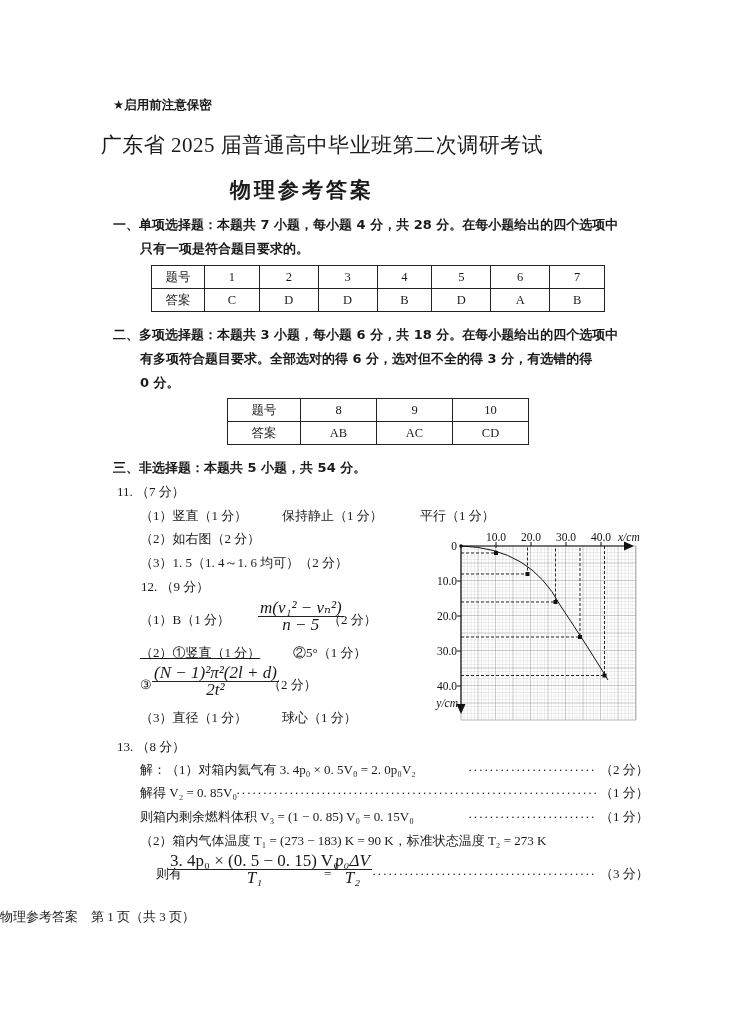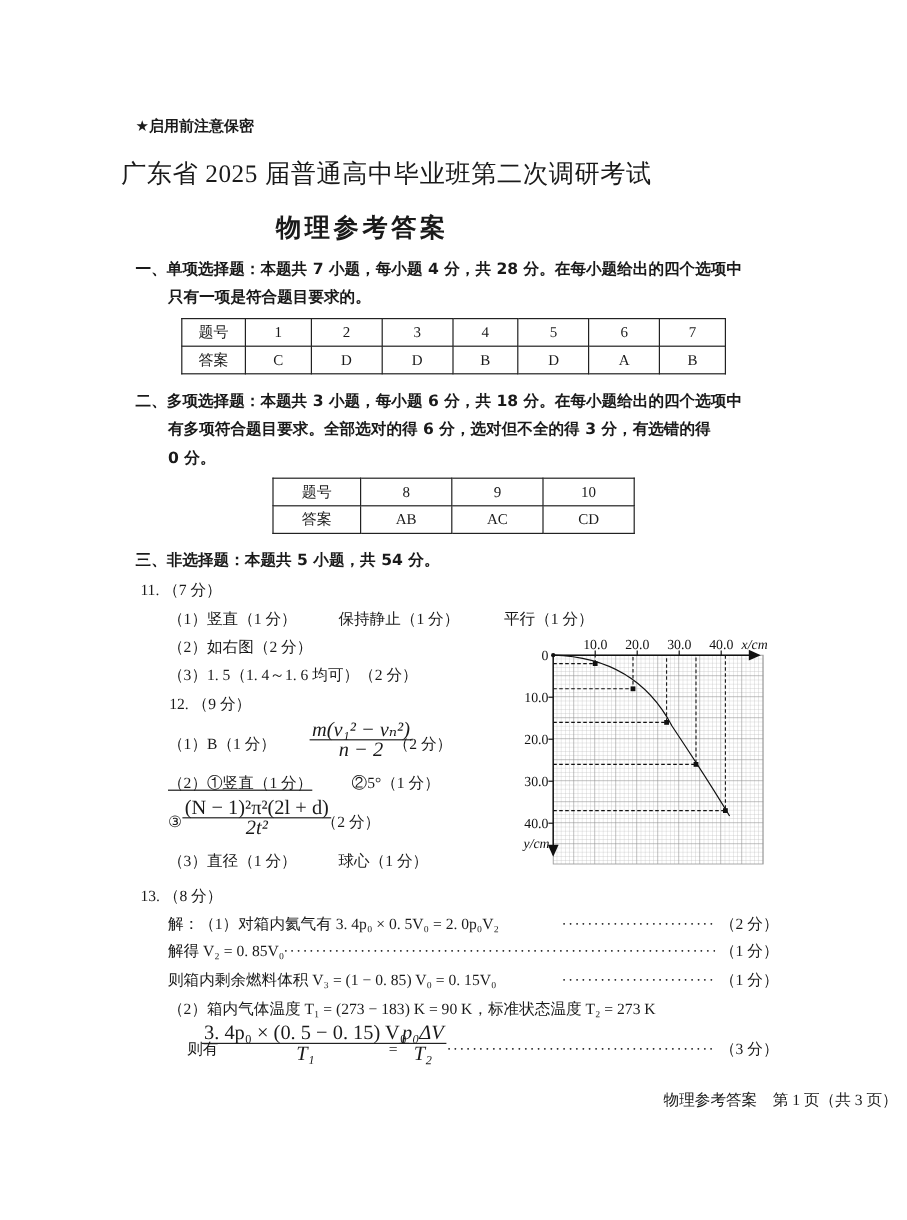--- a/index.html
+++ b/index.html
@@ -12,21 +12,21 @@
   .title { left:0; width:644px; text-align:center; top:131px; font-size:21px; letter-spacing:0.5px; }
   .subtitle { left:0; width:604px; text-align:center; top:176px; font-size:21px; font-weight:bold; letter-spacing:3px; }
   .sec { font-size:13px; font-weight:bold; line-height:23px; }
   .line { font-size:13px; line-height:23px; }
   table.ans { position:absolute; border-collapse:collapse; font-size:12.5px; }
   table.ans td { border:1.5px solid #222; text-align:center; height:22px; padding:0; }
   .frac { display:inline-block; vertical-align:middle; text-align:center; font-size:17px; }
   .frac .num { display:block; border-bottom:1px solid #222; padding:0 2px; line-height:16px; }
   .frac .den { display:block; line-height:16px; }
   .dots { display:inline-block; overflow:hidden; vertical-align:baseline; letter-spacing:1px; }
-  .footer { left:0; width:748px; text-align:right; top:908px; font-size:13px; }
+  .footer { left:0; width:748px; text-align:left; top:908px; font-size:13px; }
 </style>
 </head>
 <body>
 
 <div class="abs conf sans">★启用前注意保密</div>
 <div class="abs title serif">广东省 2025 届普通高中毕业班第二次调研考试</div>
 <div class="abs subtitle sans">物理参考答案</div>
 
 <div class="abs sec sans" style="left:113px;top:213px;">一、单项选择题：本题共 7 小题，每小题 4 分，共 28 分。在每小题给出的四个选项中</div>
 <div class="abs sec sans" style="left:140px;top:237px;">只有一项是符合题目要求的。</div>
@@ -84,30 +84,30 @@
 <div class="abs line" style="left:282px;top:504px;">保持静止（1 分）</div>
 <div class="abs line" style="left:420px;top:504px;">平行（1 分）</div>
 <div class="abs line" style="left:140px;top:527px;">（2）如右图（2 分）</div>
 <div class="abs line" style="left:140px;top:551px;">（3）1. 5（1. 4～1. 6 均可）（2 分）</div>
 
 <div class="abs line" style="left:117px;top:575px;margin-left:24px;">12. （9 分）</div>
 <div class="abs line" style="left:140px;top:608px;">（1）B（1 分）</div>
 <div class="abs" style="left:258px;top:600px;">
   <span class="frac">
     <span class="num" style="font-style:italic">m(v₁² − vₙ²)</span>
-    <span class="den" style="font-style:italic">n − 2</span>
+    <span class="den" style="font-style:italic">n − 5</span>
   </span>
 </div>
 <div class="abs line" style="left:328px;top:608px;">（2 分）</div>
 <div class="abs line" style="left:140px;top:641px;text-decoration:underline;">（2）①竖直（1 分）</div>
 <div class="abs line" style="left:293px;top:641px;">②5°（1 分）</div>
 <div class="abs line" style="left:140px;top:673px;">③</div>
 <div class="abs" style="left:152px;top:665px;">
   <span class="frac">
-    <span class="num" style="">(N − 1)²π²(2l + d)</span>
+    <span class="num" style="font-style:italic">(N − 1)²π²(2l + d)</span>
     <span class="den" style="font-style:italic">2t²</span>
   </span>
 </div>
 <div class="abs line" style="left:268px;top:673px;">（2 分）</div>
 <div class="abs line" style="left:140px;top:706px;">（3）直径（1 分）</div>
 <div class="abs line" style="left:282px;top:706px;">球心（1 分）</div>
 
 <svg class="abs" style="left:420px;top:525px;" width="230" height="205" viewBox="420 525 230 205">
   <defs>
     <pattern id="fine" x="461" y="546" width="3.5" height="3.5" patternUnits="userSpaceOnUse">

